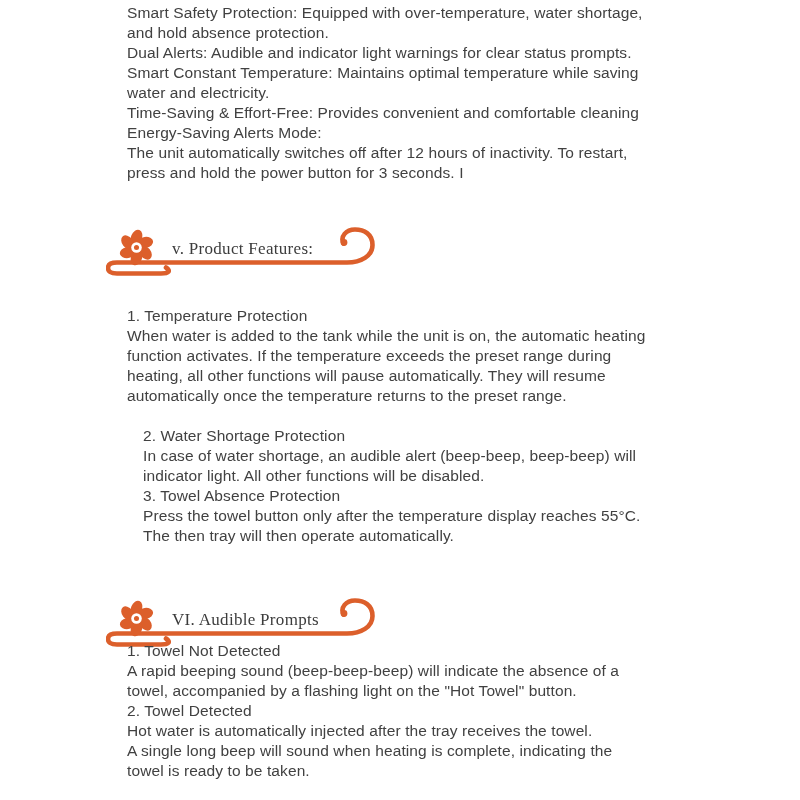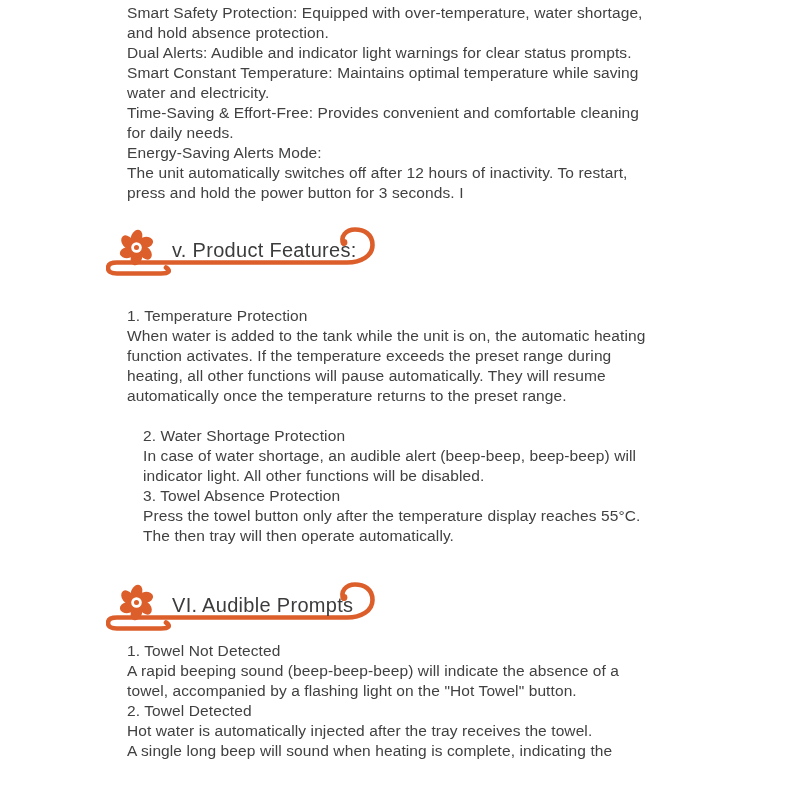--- a/index.html
+++ b/index.html
@@ -37,39 +37,39 @@
   }
   .flower {
     position: absolute;
     left: 11px;
     top: 2px;
   }
   .heading {
     position: absolute;
     left: 66px;
     top: 13px;
-    font-size: 20px;
+    font-size: 17px;
     letter-spacing: 0.3px;
     color: #3c3c3c;
     white-space: pre;
+    font-family: Liberation Serif, serif;
   }
 </style>
 </head>
 <body>
 
 <div class="page">
 
   <div class="textblock" style="top:3px;">
       <div class="line">Smart Safety Protection: Equipped with over-temperature, water shortage,</div>
       <div class="line">and hold absence protection.</div>
       <div class="line">Dual Alerts: Audible and indicator light warnings for clear status prompts.</div>
       <div class="line">Smart Constant Temperature: Maintains optimal temperature while saving</div>
       <div class="line">water and electricity.</div>
       <div class="line">Time-Saving &amp; Effort-Free: Provides convenient and comfortable cleaning</div>
-      <div class="line">for daily needs.</div>
       <div class="line">Energy-Saving Alerts Mode:</div>
       <div class="line">The unit automatically switches off after 12 hours of inactivity. To restart,</div>
       <div class="line">press and hold the power button for 3 seconds. I</div>
     </div>
 
   <div class="section-header" style="top:226px;">
     <svg class="swoosh" width="290" height="60" viewBox="0 0 290 60">
       <path d="M 60 41.5 C 65 45 63 47.5 55 47.5 L 11 47.5 C 4.5 47.5 2 45 2 42 C 2 39 4.5 36.5 11 36.5 L 241 36.5 C 255 36.5 266.5 30 266.5 19 C 266.5 8 258 3.5 249 3.5 C 240 3.5 234 10.5 237.5 17.5" fill="none" stroke="#DC5F2B" stroke-width="4.6" stroke-linecap="round" stroke-linejoin="round"></path>
       <circle cx="238" cy="16.5" r="3.4" fill="#DC5F2B"></circle>
     </svg>
@@ -97,21 +97,21 @@
     </div>
   <div class="textblock" style="top:426px;margin-left:16px;">
       <div class="line">2. Water Shortage Protection</div>
       <div class="line">In case of water shortage, an audible alert (beep-beep, beep-beep) will</div>
       <div class="line">indicator light. All other functions will be disabled.</div>
       <div class="line">3. Towel Absence Protection</div>
       <div class="line">Press the towel button only after the temperature display reaches 55°C.</div>
       <div class="line">The then tray will then operate automatically.</div>
     </div>
 
-  <div class="section-header" style="top:581px;">
+  <div class="section-header" style="top:597px;">
     <svg class="swoosh" width="290" height="60" viewBox="0 0 290 60">
       <path d="M 60 41.5 C 65 45 63 47.5 55 47.5 L 11 47.5 C 4.5 47.5 2 45 2 42 C 2 39 4.5 36.5 11 36.5 L 241 36.5 C 255 36.5 266.5 30 266.5 19 C 266.5 8 258 3.5 249 3.5 C 240 3.5 234 10.5 237.5 17.5" fill="none" stroke="#DC5F2B" stroke-width="4.6" stroke-linecap="round" stroke-linejoin="round"></path>
       <circle cx="238" cy="16.5" r="3.4" fill="#DC5F2B"></circle>
     </svg>
     <svg class="flower" width="39" height="39" viewBox="0 0 40 40">
       <g fill="#DC5F2B">
         <ellipse cx="20" cy="9.5" rx="5.6" ry="8" transform="rotate(0 20 20) rotate(22 20 9.5)"></ellipse>
         <ellipse cx="20" cy="9.5" rx="5.6" ry="8" transform="rotate(60 20 20) rotate(22 20 9.5)"></ellipse>
         <ellipse cx="20" cy="9.5" rx="5.6" ry="8" transform="rotate(120 20 20) rotate(22 20 9.5)"></ellipse>
         <ellipse cx="20" cy="9.5" rx="5.6" ry="8" transform="rotate(180 20 20) rotate(22 20 9.5)"></ellipse>
@@ -124,15 +124,16 @@
     <span class="heading">VI. Audible Prompts</span>
   </div>
 
   <div class="textblock" style="top:641px;">
       <div class="line">1. Towel Not Detected</div>
       <div class="line">A rapid beeping sound (beep-beep-beep) will indicate the absence of a</div>
       <div class="line">towel, accompanied by a flashing light on the "Hot Towel" button.</div>
       <div class="line">2. Towel Detected</div>
       <div class="line">Hot water is automatically injected after the tray receives the towel.</div>
       <div class="line">A single long beep will sound when heating is complete, indicating the</div>
+      <div class="line">towel is ready to be taken.</div>
     </div>
 
 </div>
 
 </body></html>

